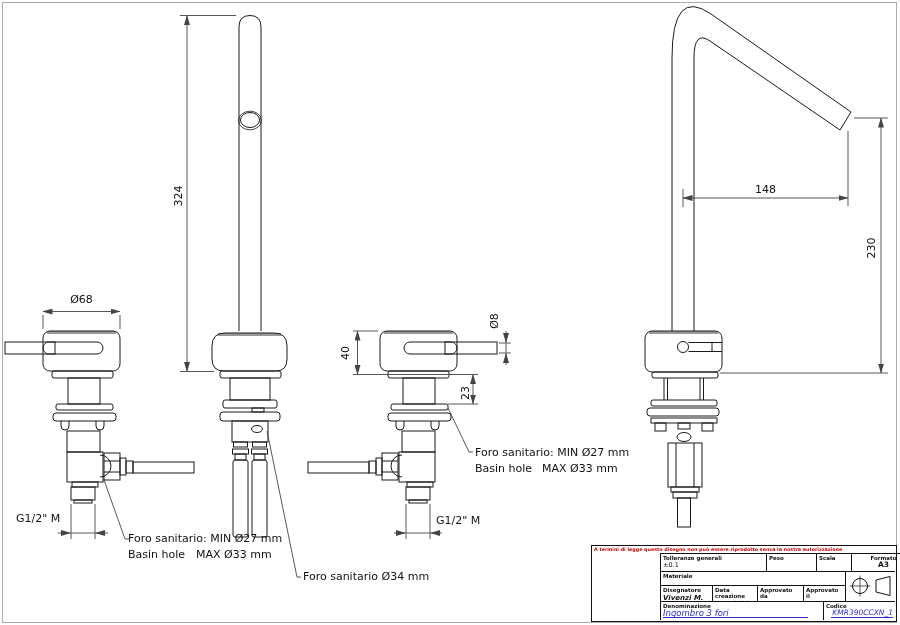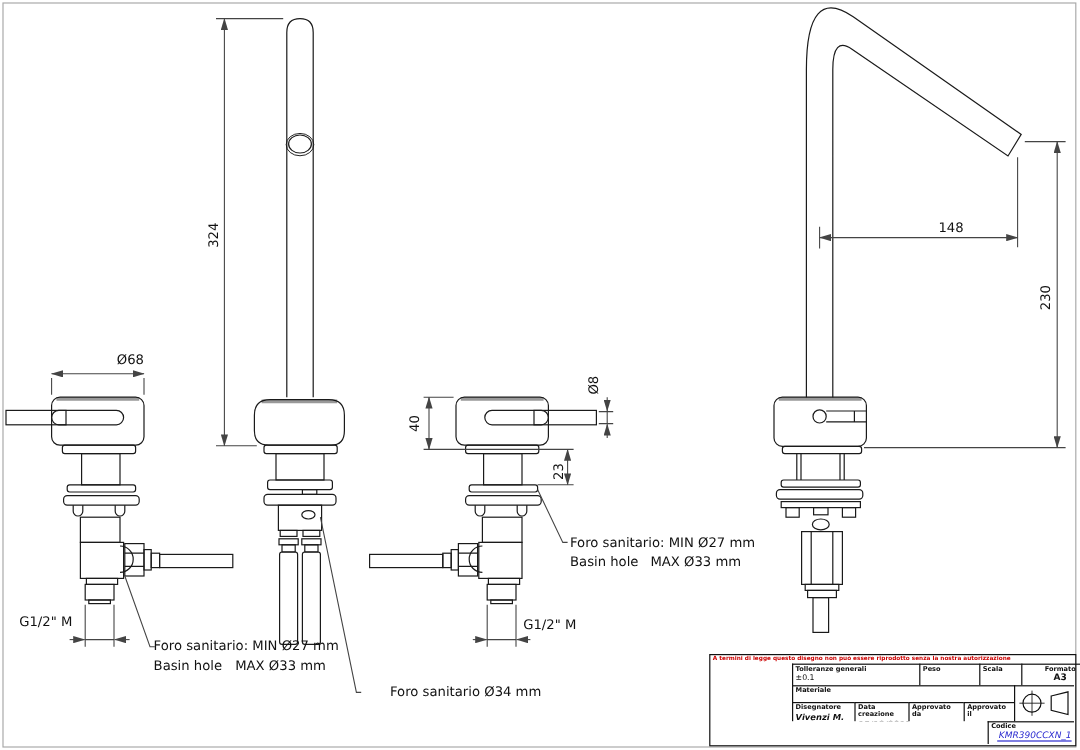--- a/index.html
+++ b/index.html
@@ -1,20 +1,20 @@
 <!DOCTYPE html>
 <html><head>
 <meta charset="utf-8">
 <style>
   html,body{margin:0;padding:0;background:#fff;}
   #sheet{position:relative;width:900px;height:625px;background:#fff;overflow:hidden;
          font-family:"DejaVu Sans","Liberation Sans",sans-serif;color:#111;}
   #lineart{position:absolute;left:0;top:0;}
   .lbl{position:absolute;font-size:11px;color:#111;white-space:nowrap;line-height:13px;text-align:right;}
-  .ctr{text-align:right;}
+  .ctr{text-align:center;}
   .rot{width:40px;height:14px;transform:rotate(-90deg);transform-origin:center;text-align:center;}
   
   #tb{position:absolute;left:591px;top:545px;width:306px;height:77px;border:1.5px solid #111;
       box-sizing:border-box;background:#fff;}
   .cell{position:absolute;border-left:1px solid #111;border-top:1px solid #111;box-sizing:border-box;overflow:hidden;}
   .cl{font-size:5.5px;font-weight:bold;padding:1px 2px 0 2px;line-height:6px;}
   .cv{font-size:6.5px;padding:0 2px;line-height:8px;}
   .cvi{font-size:7px;font-weight:bold;font-style:italic;padding:1px 2px;line-height:8px;}
   .blue{color:#2b2bd0;font-style:italic;}
   .und{display:inline-block;border-bottom:1px solid #2b2bd0;min-width:92%;}
@@ -174,21 +174,21 @@
   <div class="lbl" style="left:436px;top:514px;">G1/2" M</div>
 
   <div class="lbl" style="left:128px;top:532px;">Foro sanitario: MIN Ø27 mm</div>
   <div class="lbl" style="left:128px;top:548px;">Basin hole</div>
   <div class="lbl" style="left:196px;top:548px;">MAX Ø33 mm</div>
 
   <div class="lbl" style="left:475px;top:446px;">Foro sanitario: MIN Ø27 mm</div>
   <div class="lbl" style="left:475px;top:462px;">Basin hole</div>
   <div class="lbl" style="left:542px;top:462px;">MAX Ø33 mm</div>
 
-  <div class="lbl" style="left:303px;top:570px;margin-left:22px;">Foro sanitario Ø34 mm</div>
+  <div class="lbl" style="left:303px;top:570px;">Foro sanitario Ø34 mm</div>
 
   <div id="tb">
     <div id="tb-red">A termini di legge questo disegno non può essere riprodotto senza la nostra autorizzazione</div>
 
 
     <div class="cell" style="left:68px;top:7px;width:106px;height:18px;">
       <div class="cl">Tolleranze generali</div>
       <div class="cv">±0.1</div>
     </div>
     <div class="cell" style="left:174px;top:7px;width:50px;height:18px;">
@@ -223,19 +223,23 @@
       <div class="cl">Data creazione</div>
       <div class="cvi">15/12/2015</div>
     </div>
     <div class="cell" style="left:165px;top:39px;width:46px;height:16px;">
       <div class="cl">Approvato da</div>
     </div>
     <div class="cell" style="left:211px;top:39px;width:42px;height:16px;">
       <div class="cl">Approvato il</div>
     </div>
 
+    <div class="cell" style="left:68px;top:55px;width:163px;height:19px;">
+      <div class="cl">Denominazione</div>
+      <div class="cv blue" style="font-size:8.5px;"><span class="und">Ingombro 3 fori</span></div>
+    </div>
     <div class="cell" style="left:231px;top:55px;width:72px;height:19px;">
       <div class="cl">Codice</div>
       <div class="cv blue" style="font-size:7.5px;text-align:right;"><span class="und">KMR390CCXN_1</span></div>
     </div>
   </div>
 
 </div>
 
 </body></html>

